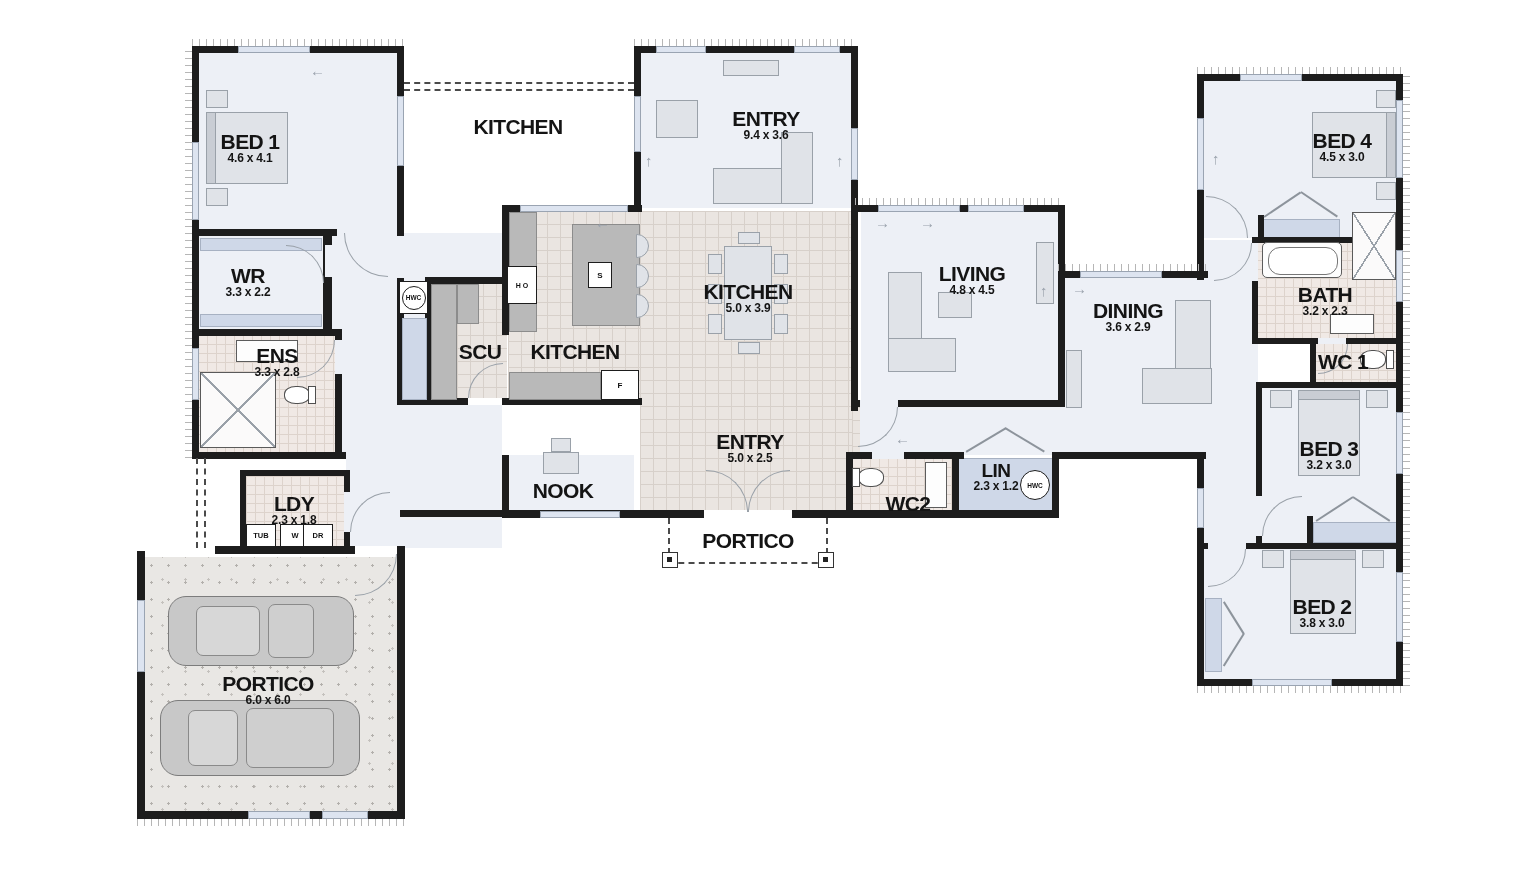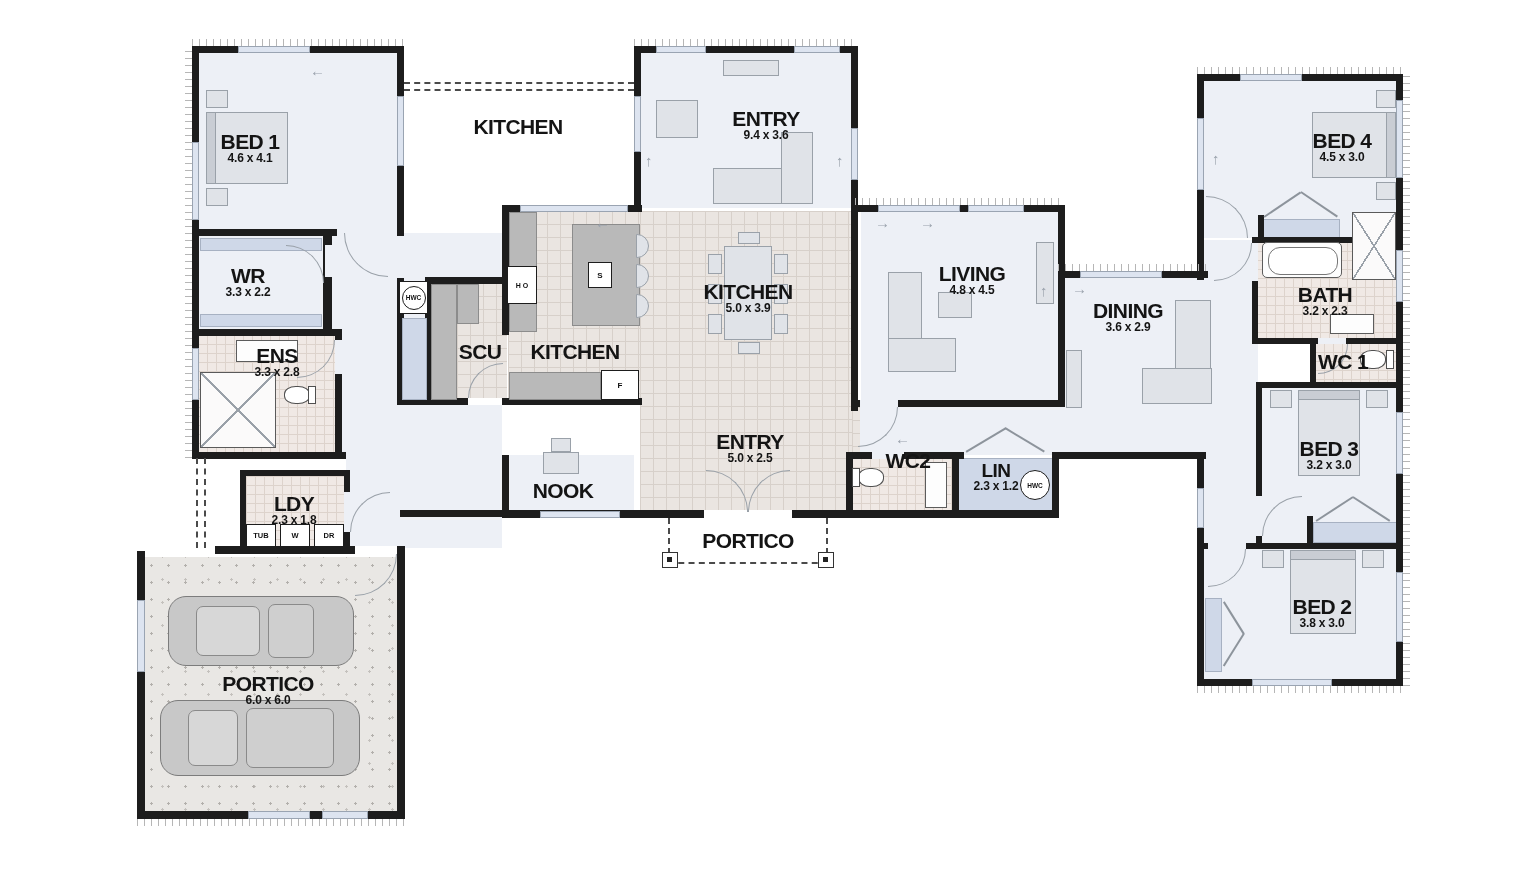--- a/index.html
+++ b/index.html
@@ -241,21 +241,21 @@
   <div class="wcpan" style="left:284px;top:386px;width:26px;height:18px;"></div>
   <div class="wctank" style="left:308px;top:386px;width:8px;height:18px;"></div>
 
   <div class="box" style="left:399px;top:281px;width:29px;height:33px;">
       <span class="circle" style="position:static;width:24px;height:24px;border-width:1px;">HWC</span>
     </div>
   <div class="shelf" style="left:402px;top:318px;width:25px;height:82px;"></div>
 
   <div class="box" style="left:246px;top:524px;width:30px;height:23px;">TUB</div>
   <div class="box" style="left:280px;top:524px;width:30px;height:23px;">W</div>
-  <div class="box" style="left:314px;top:524px;width:30px;height:23px;">DR</div>
+  <div class="box" style="left:303px;top:524px;width:30px;height:23px;">DR</div>
 
   <div class="bench" style="left:431px;top:284px;width:26px;height:116px;"></div>
   <div class="bench" style="left:457px;top:284px;width:22px;height:40px;"></div>
 
   <div class="bench" style="left:509px;top:212px;width:28px;height:120px;"></div>
   <div class="box" style="left:507px;top:266px;width:30px;height:38px;font-size:7px;">H O</div>
   <div class="bench" style="left:572px;top:224px;width:68px;height:102px;"></div>
   <div class="box" style="left:588px;top:262px;width:24px;height:26px;font-size:8px;">S</div>
   <div class="fur" style="left:636px;top:234px;width:13px;height:24px;border-radius:0 12px 12px 0;"></div>
   <div class="fur" style="left:636px;top:264px;width:13px;height:24px;border-radius:0 12px 12px 0;"></div>
@@ -377,21 +377,21 @@
   <div class="lbl" style="left:563px;top:491px;">
     <div class="nm">NOOK</div>
     </div>
   <div class="lbl" style="left:750px;top:448px;">
     <div class="nm">ENTRY</div>
       <div class="dm">5.0 x 2.5</div>
     </div>
   <div class="lbl" style="left:748px;top:541px;">
     <div class="nm">PORTICO</div>
     </div>
-  <div class="lbl" style="left:908px;top:461px;">
+  <div class="lbl" style="left:908px;top:504px;">
     <div class="nm">WC2</div>
     </div>
   <div class="lbl small" style="left:996px;top:477px;">
     <div class="nm">LIN</div>
       <div class="dm">2.3 x 1.2</div>
     </div>
   <div class="lbl" style="left:972px;top:280px;">
     <div class="nm">LIVING</div>
       <div class="dm">4.8 x 4.5</div>
     </div>

